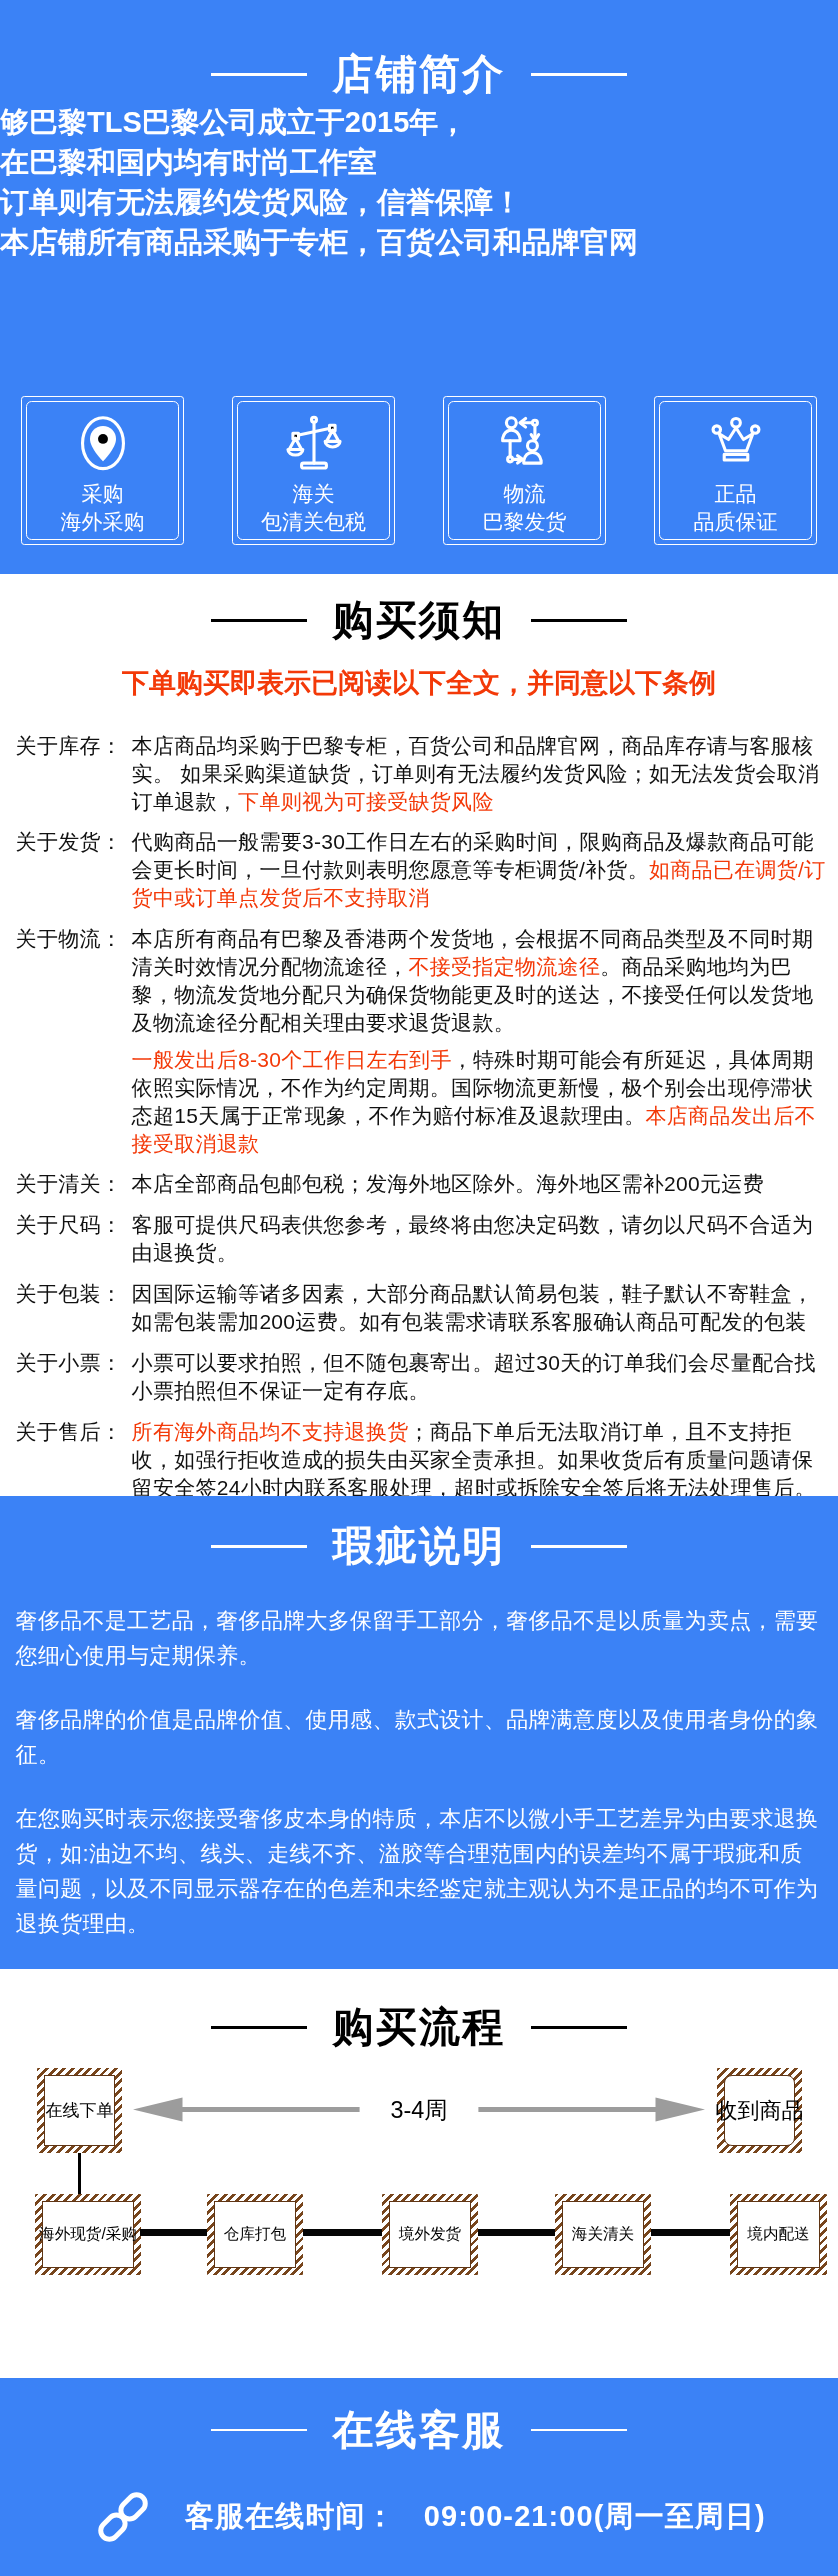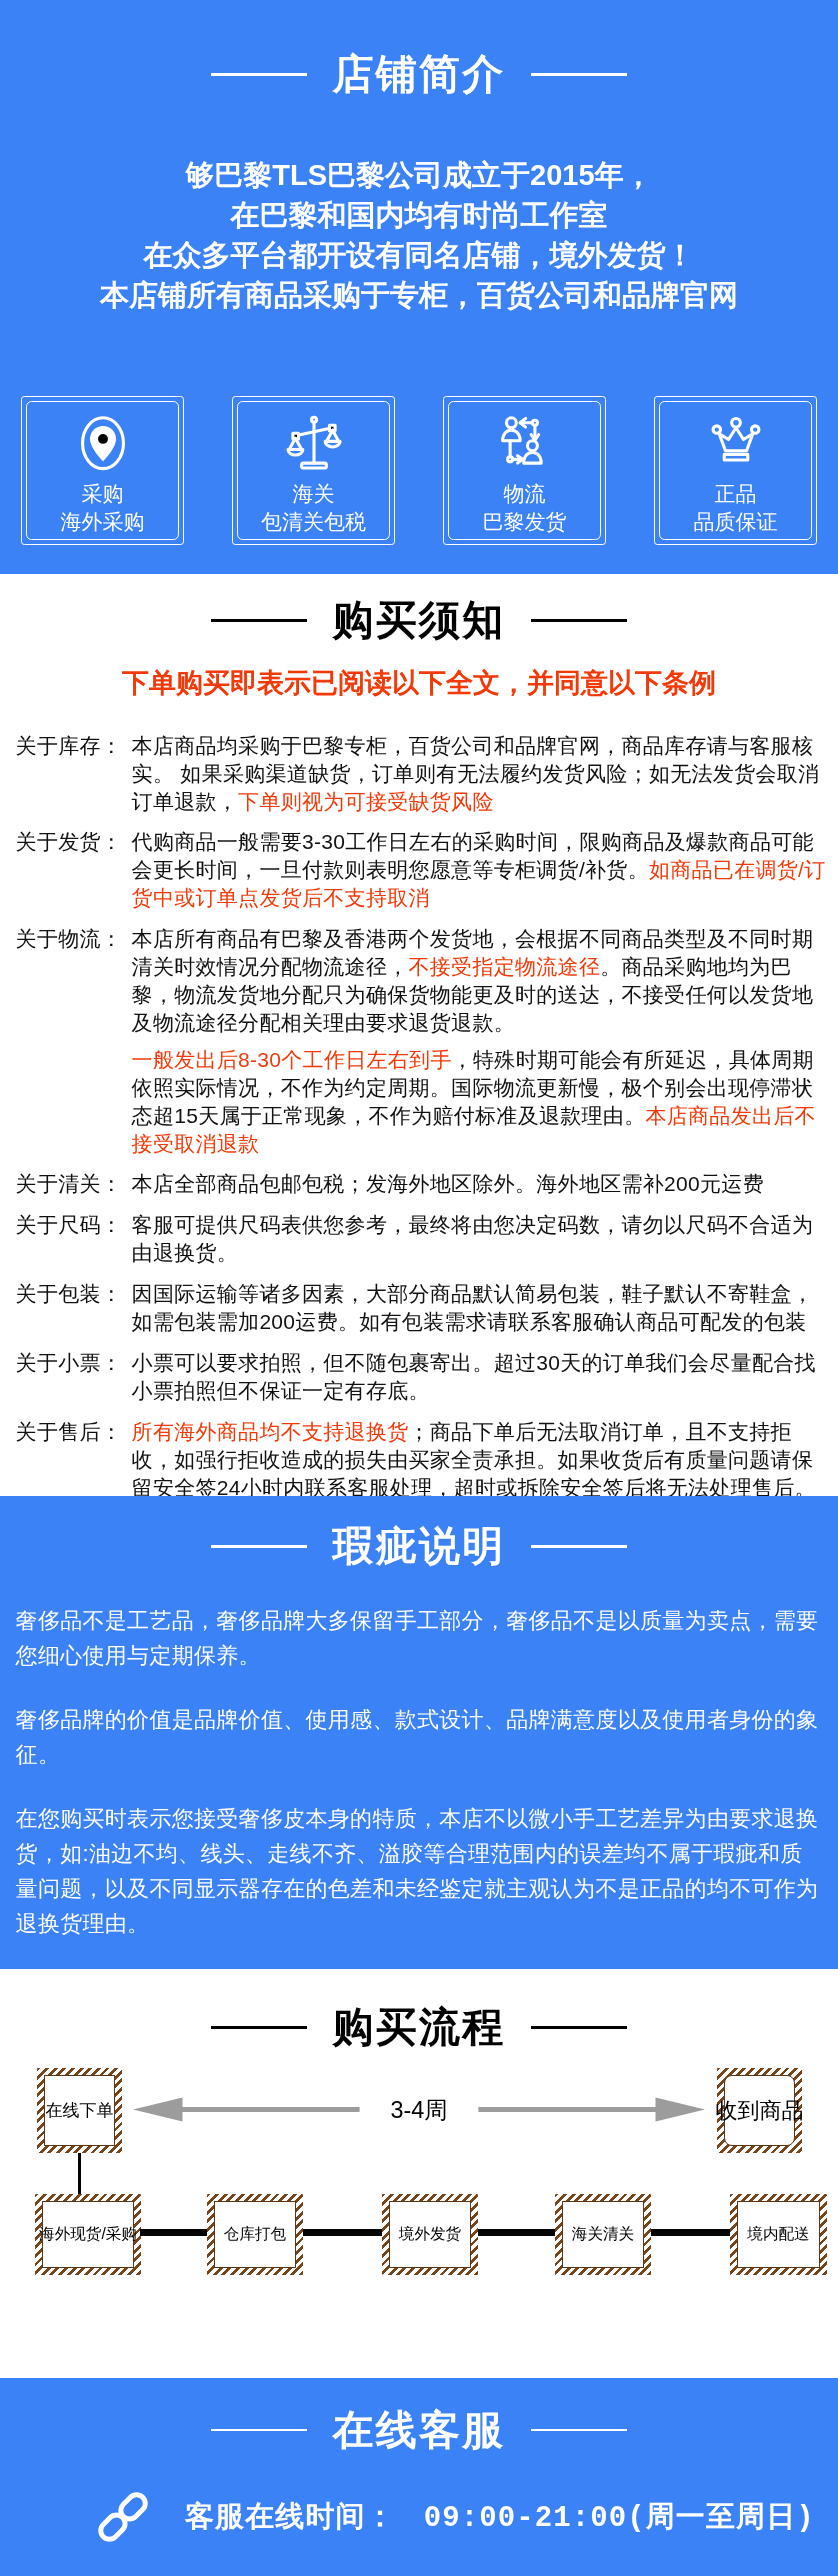--- a/index.html
+++ b/index.html
@@ -9,21 +9,21 @@
   .sec.white{background:#fff;color:#111;}
 
   
   .sec-title{display:flex;align-items:center;justify-content:center;gap:25.6px;}
   .sec-title .hline{width:96px;height:2.8px;background:currentColor;flex:none;}
   .sec-title h2{margin:0;font-size:41px;font-weight:700;letter-spacing:2.2px;white-space:nowrap;}
 
   
   #sec-intro{height:574px;}
   #sec-intro .sec-title{padding-top:47px;}
-  .intro-lines{margin-top:53px;text-align:center;font-size:29px;font-weight:700;line-height:40px;}
+  .intro-lines{font-size:29px;font-weight:700;line-height:40px;}
   .features{position:absolute;left:0;top:396px;width:838px;display:flex;justify-content:space-between;padding:0 21px;box-sizing:border-box;}
   .feature-box{position:relative;width:163px;height:149px;border:1.1px solid #fff;border-radius:3.3px;box-sizing:border-box;text-align:center;}
   .feature-box::after{content:"";position:absolute;left:3.9px;top:3.9px;right:3.9px;bottom:3.9px;border:0.6px solid #fff;border-radius:5.6px;pointer-events:none;}
   .feature-icon{margin-top:12.2px;height:66px;display:flex;align-items:center;justify-content:center;}
   .feature-icon svg{width:62px;height:62px;}
   .feature-l1{font-size:21px;line-height:28px;margin-top:4.5px;}
   .feature-l2{font-size:21px;line-height:28px;}
 
   
   #sec-notice{height:922px;color:#111;}
@@ -46,40 +46,40 @@
   #sec-flow .sec-title{padding-top:31px;color:#000;}
   .flow{position:absolute;left:0;top:0;width:838px;height:409px;}
   .stripe-box{position:absolute;box-sizing:border-box;background:repeating-linear-gradient(135deg,#77451c 0 2.8px,#fff 2.8px 6.1px);padding:7.2px;border-radius:1.1px;}
   .stripe-inner{width:100%;height:100%;background:#fff;border:0.6px solid #5f3514;box-sizing:border-box;display:flex;align-items:center;justify-content:center;font-size:16.7px;white-space:nowrap;}
   .duration{position:absolute;top:125px;left:0;width:838px;text-align:center;font-size:23.4px;}
   .flow-arrows{position:absolute;left:0;top:124px;}
   .vconn{position:absolute;left:78px;top:181px;width:3.3px;height:45px;background:#000;}
   .hconn{position:absolute;top:260px;height:7.2px;background:#050505;}
 
   
-  #sec-service{height:198px;font-family:Liberation Mono, monospace;}
+  #sec-service{height:198px;}
   #sec-service .sec-title{padding-top:24.5px;}
   .service-row{position:absolute;left:0;top:105px;width:838px;display:flex;align-items:center;}
   .service-icon{margin-left:89px;width:67px;height:67px;flex:none;display:flex;align-items:center;justify-content:center;}
   .service-icon svg{width:62px;height:62px;}
   .service-text{margin-left:29px;font-size:29px;font-weight:700;letter-spacing:1.1px;display:flex;gap:28px;white-space:nowrap;}
 </style>
 </head>
 <body>
 
 <div class="sec black" id="sec-intro">
   <div class="sec-title">
     <span class="hline"></span>
     <h2>店铺简介</h2>
     <span class="hline"></span>
   </div>
   <div class="intro-lines" id="intro-lines">
       <div>够巴黎TLS巴黎公司成立于2015年，</div>
       <div>在巴黎和国内均有时尚工作室</div>
-      <div>在众多平台都开设有同名店铺，境外发货！</div>
+      <div>订单则有无法履约发货风险，信誉保障！</div>
       <div>本店铺所有商品采购于专柜，百货公司和品牌官网</div>
     </div>
   <div class="features" id="features">
       <div class="feature-box">
         <div class="feature-icon">
           <svg viewBox="0 0 100 100" fill="none" stroke="#fff" stroke-width="5" stroke-linecap="round" stroke-linejoin="round">
             <ellipse cx="50" cy="52" rx="33" ry="41"></ellipse>
             <path d="M50 24c12 0 21 9 21 21 0 15-21 36-21 36S29 60 29 45c0-12 9-21 21-21z" fill="#fff" stroke="none"></path>
             <circle cx="50" cy="45" r="8" fill="#000" stroke="none"></circle>
           </svg>

